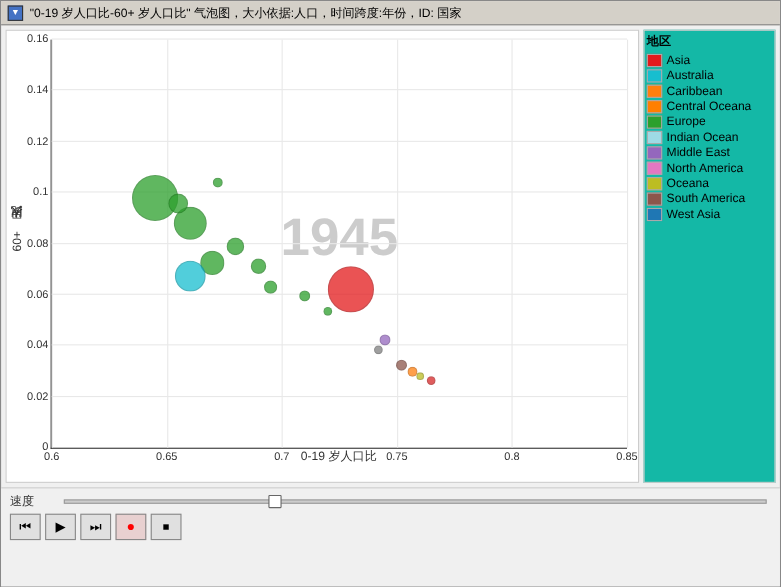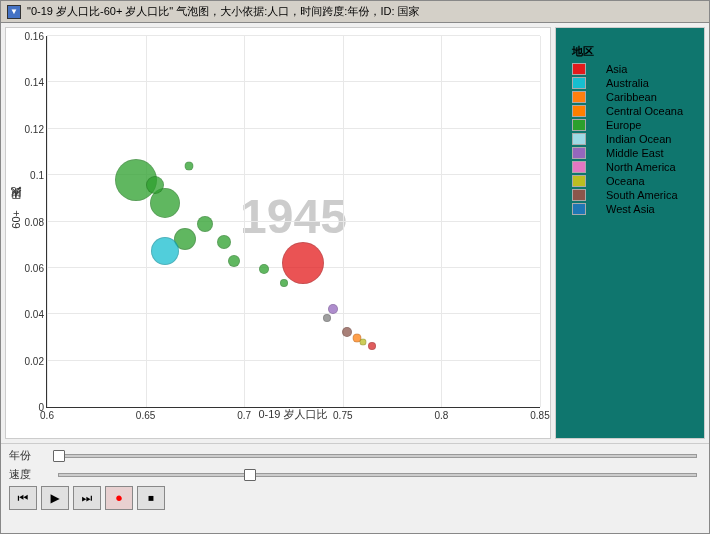--- a/index.html
+++ b/index.html
@@ -99,35 +99,35 @@
       transform: translateX(-50%);
       white-space: nowrap;
     }
     .bubble {
       position: absolute;
       border-radius: 50%;
       opacity: 0.75;
       transform: translate(-50%, -50%);
     }
     .legend {
-      width: 150px;
-      background: #0f766e;
+      width: 120px;
+      background: #14b8a6;
       border: 1px solid #ccc;
-      padding: 16px;
+      padding: 2px;
       font-size: 11px;
     }
     .legend-title {
       font-weight: bold;
       margin-bottom: 4px;
       font-size: 11px;
     }
     .legend-item {
       display: flex;
       align-items: flex-start;
-      gap: 20px;
+      gap: 4px;
       margin-bottom: 2px;
     }
     .legend-color {
       width: 14px;
       height: 12px;
       border: 1px solid #aaa;
     }
     .controls {
       background: #f0f0f0;
       border-top: 1px solid #ccc;
@@ -323,26 +323,20 @@
           <div class="legend-item">
       <div class="legend-color" style="background:#1f77b4;"></div>
       <span>West Asia</span>
     </div>
         </div>
     </div>
   </div>
 
   <div class="controls">
     <div class="control-row">
-      <span class="control-label">年份</span>
-      <div class="slider-track">
-        <div class="slider-thumb" style="left: 0%;"></div>
-      </div>
-    </div>
-    <div class="control-row">
       <span class="control-label">速度</span>
       <div class="slider-track">
         <div class="slider-thumb" style="left: 30%;"></div>
       </div>
     </div>
     <div class="playback-controls">
       <button class="play-btn">⏮</button>
       <button class="play-btn">▶</button>
       <button class="play-btn">⏭</button>
       <button class="play-btn record" style="color:red;">⏺</button>

